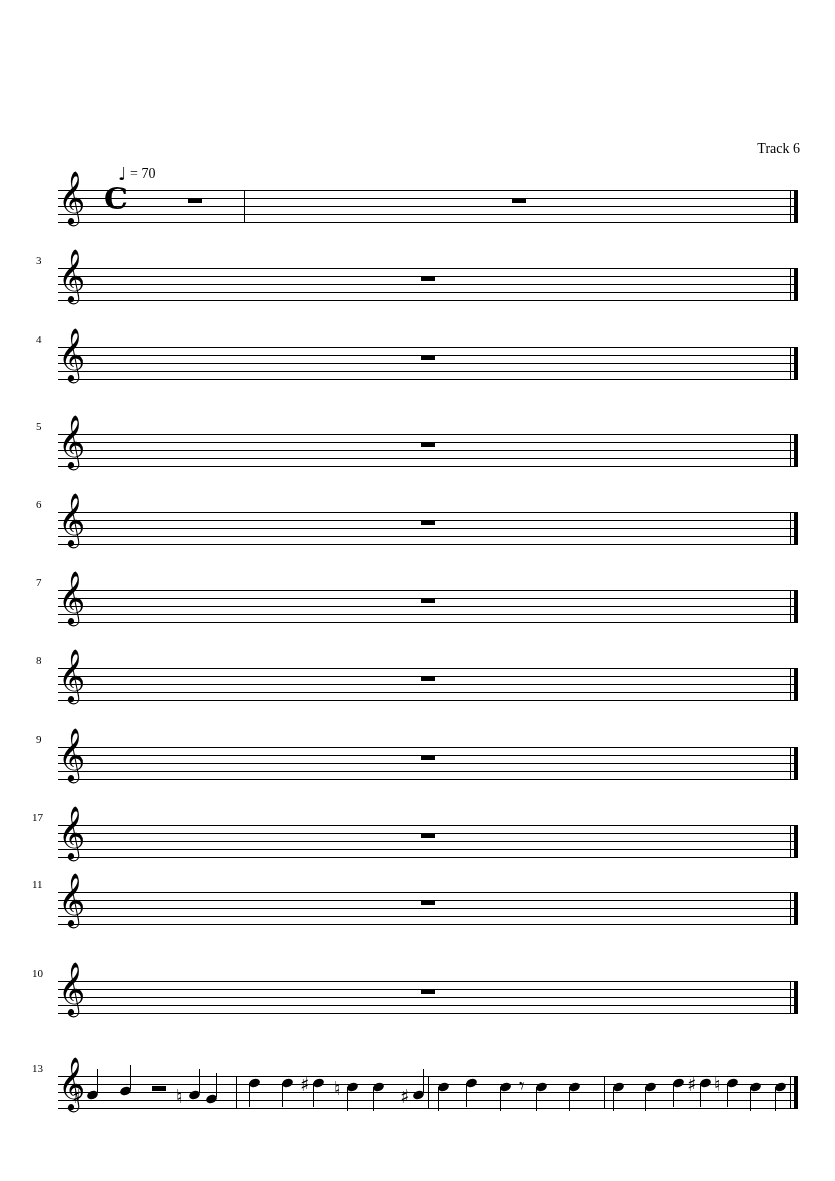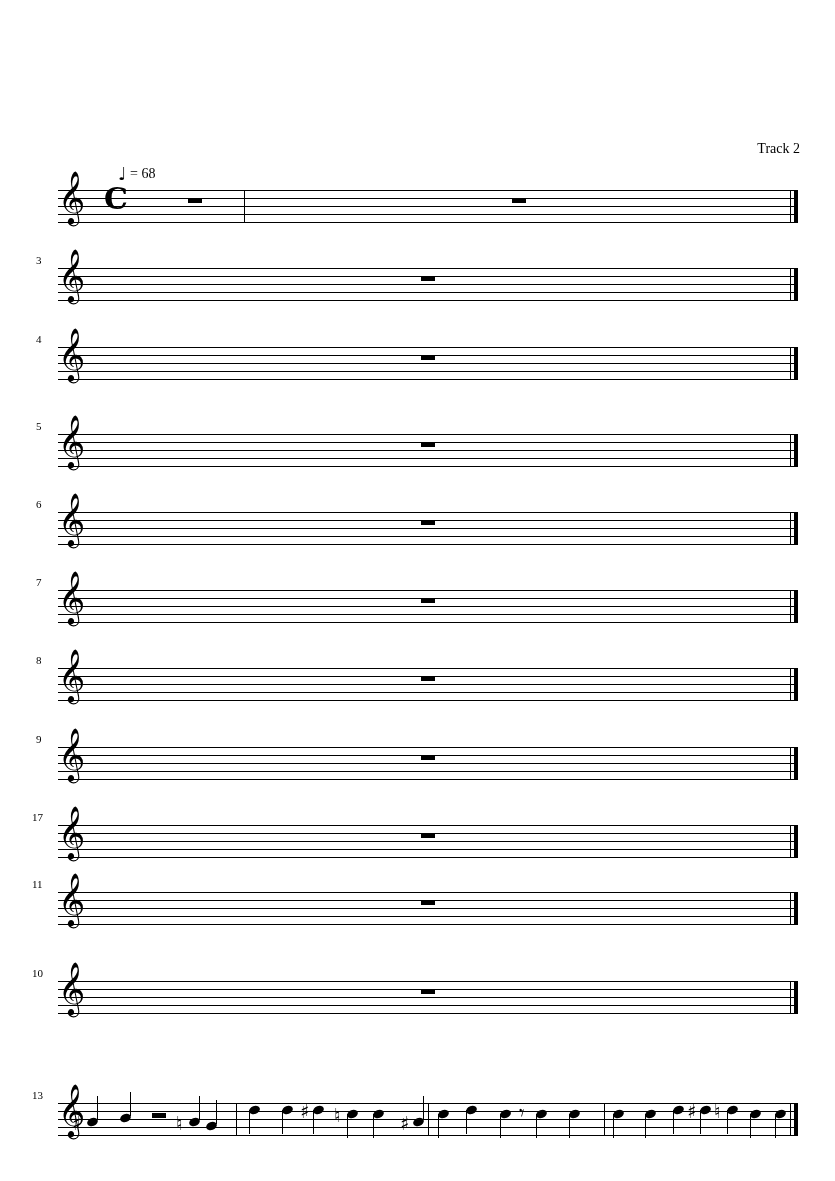--- a/index.html
+++ b/index.html
@@ -155,26 +155,26 @@
     font-size: 21px;
     line-height: 21px;
     font-family: "DejaVu Sans", sans-serif;
   }
 </style>
 </head>
 <body>
 
 <div class="page">
 
-  <div class="track-label">Track 2</div>
+  <div class="track-label">Track 6</div>
 
   <div class="system" style="top:168px;">
     <div class="tempo">
       <span class="notehead">♩</span>
-      <span>= 68</span>
+      <span>= 70</span>
     </div>
     <div class="clef">𝄞</div>
     <div class="timesig">C</div>
     <div class="staff">
       <div class="line"></div>
       <div class="line"></div>
       <div class="line"></div>
       <div class="line"></div>
       <div class="line"></div>
     </div>
@@ -328,21 +328,21 @@
       <div class="line"></div>
       <div class="line"></div>
       <div class="line"></div>
       <div class="line"></div>
     </div>
     <div class="rest" style="left:421px; top:30px;"></div>
     <div class="barline final" style="left:790px;"></div>
     <div class="barline final-thick" style="left:794px;"></div>
   </div>
 
-  <div class="system" style="top:1081px;">
+  <div class="system" style="top:1054px;">
     <div class="measure-num" style="left:32px;">13</div>
     <div class="clef">𝄞</div>
     <div class="staff">
       <div class="line"></div>
       <div class="line"></div>
       <div class="line"></div>
       <div class="line"></div>
       <div class="line"></div>
     </div>
 

